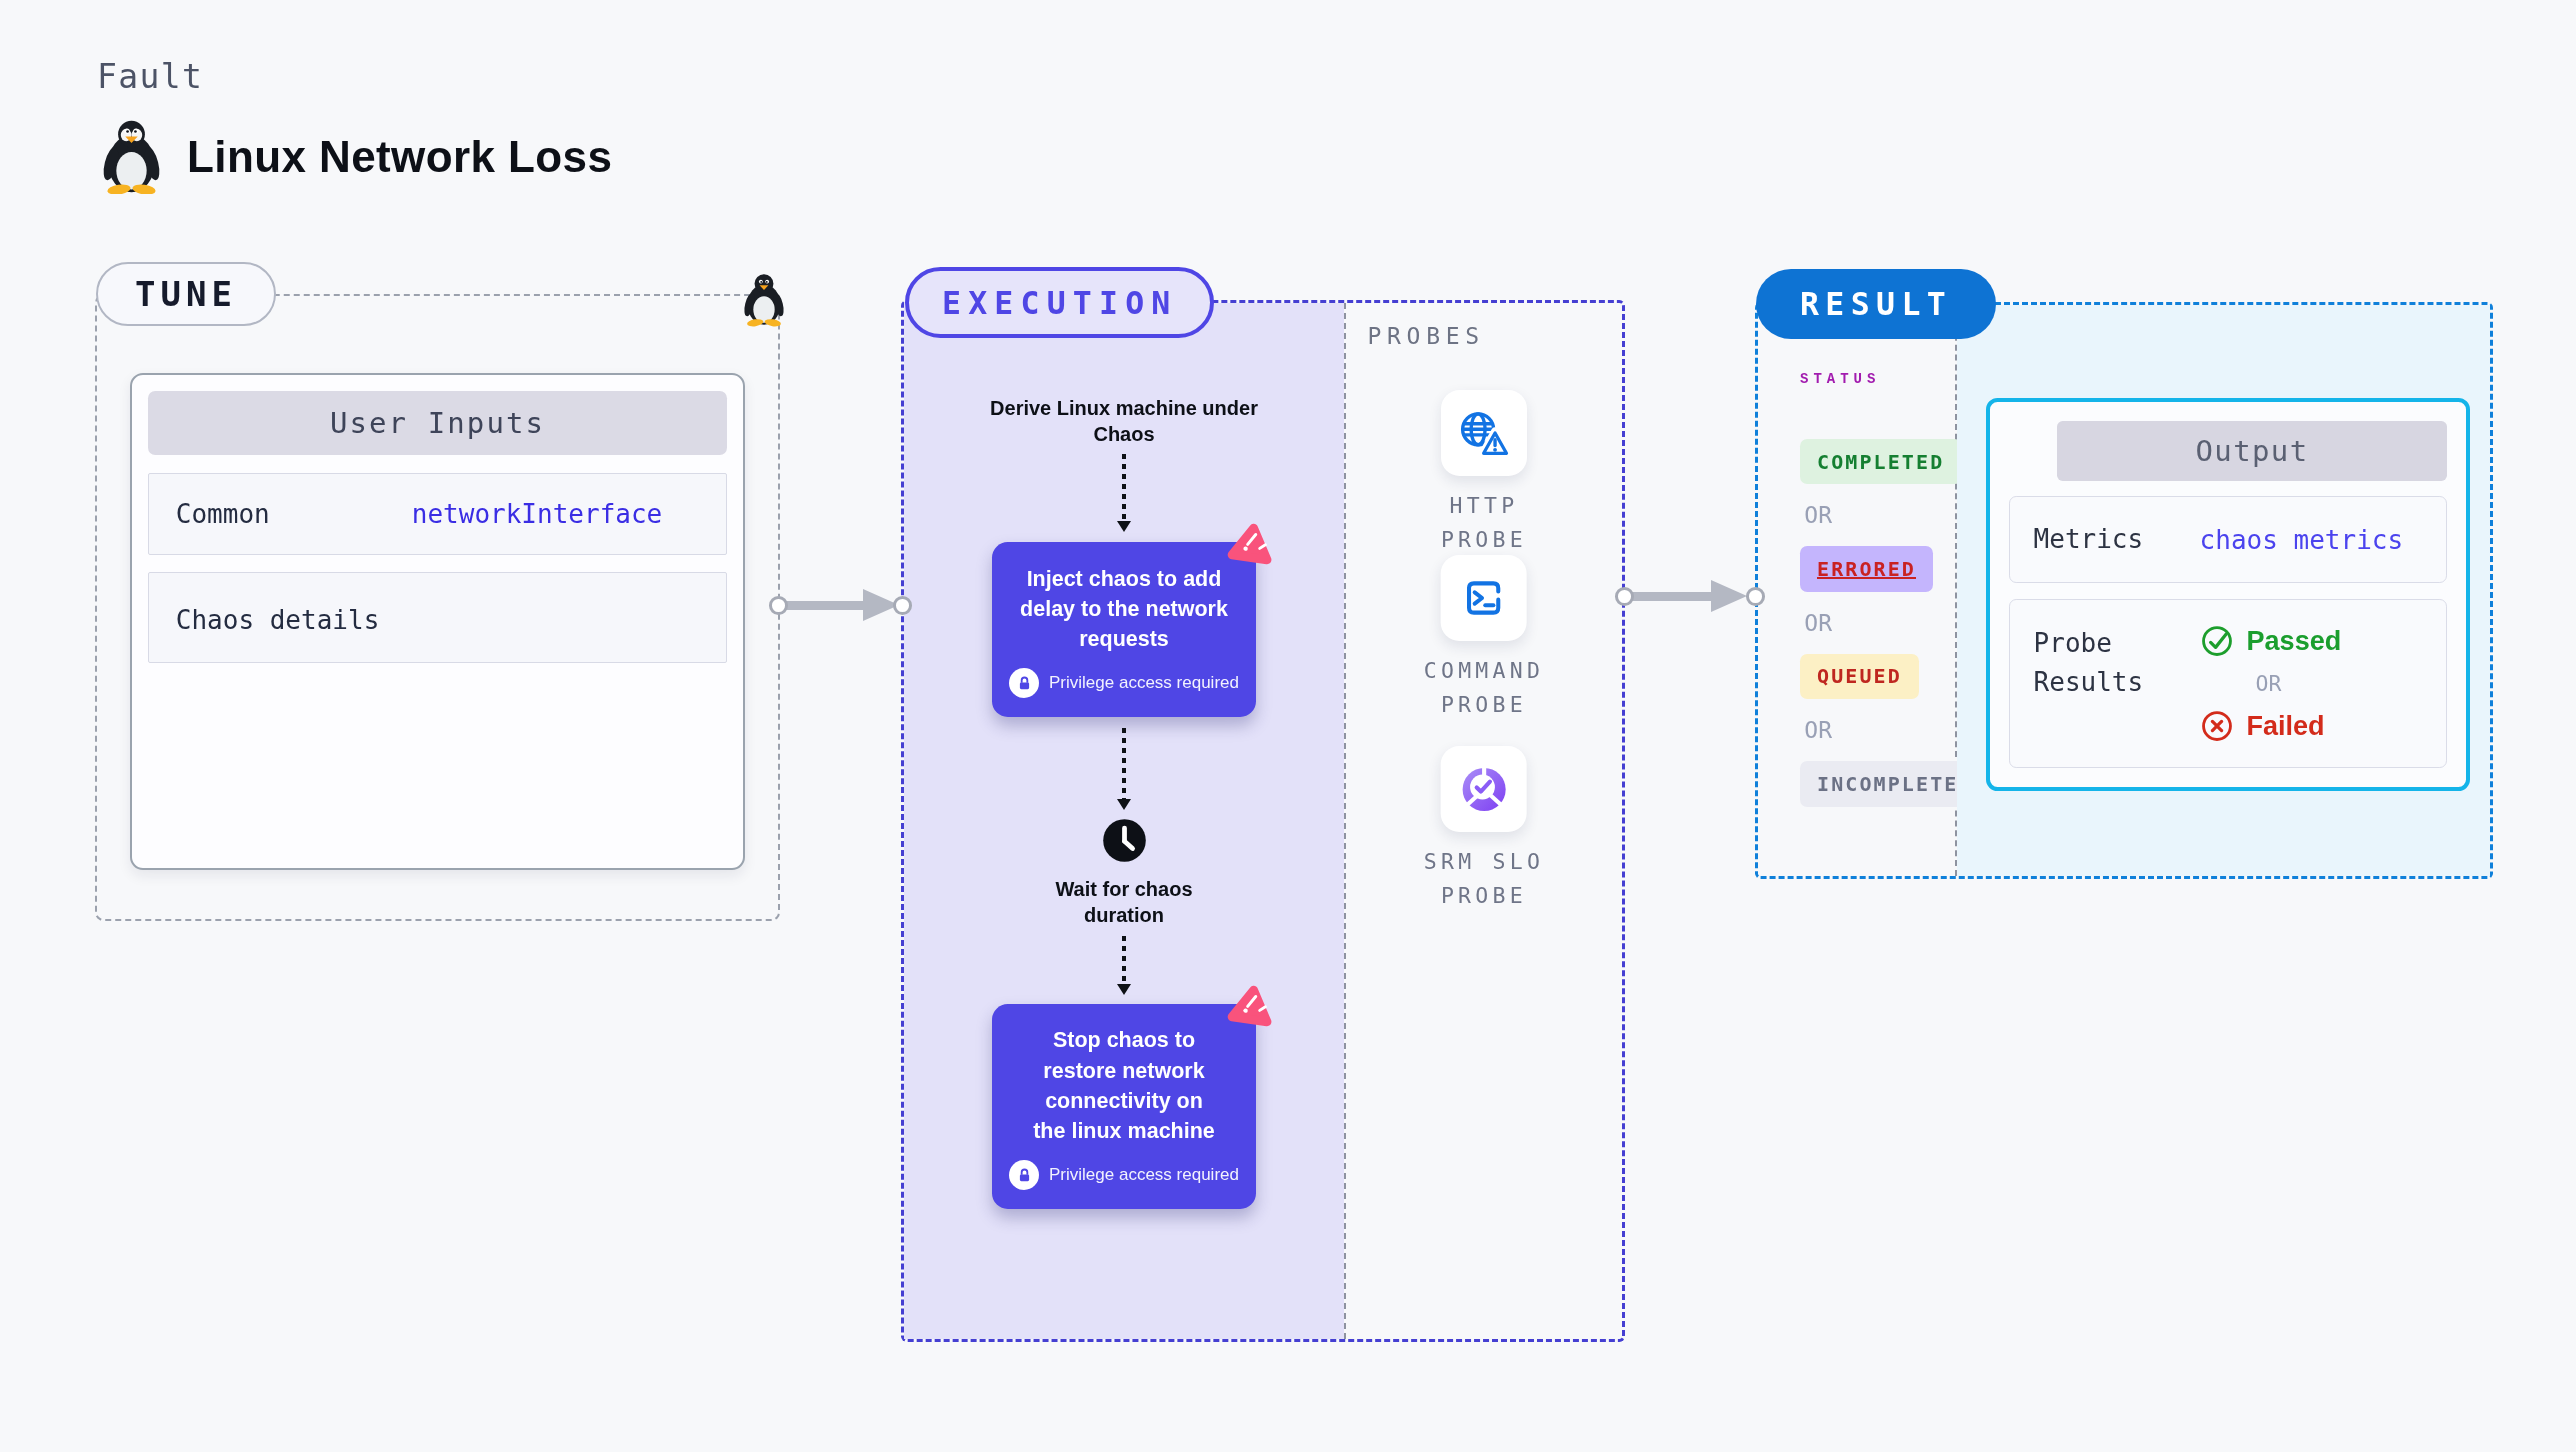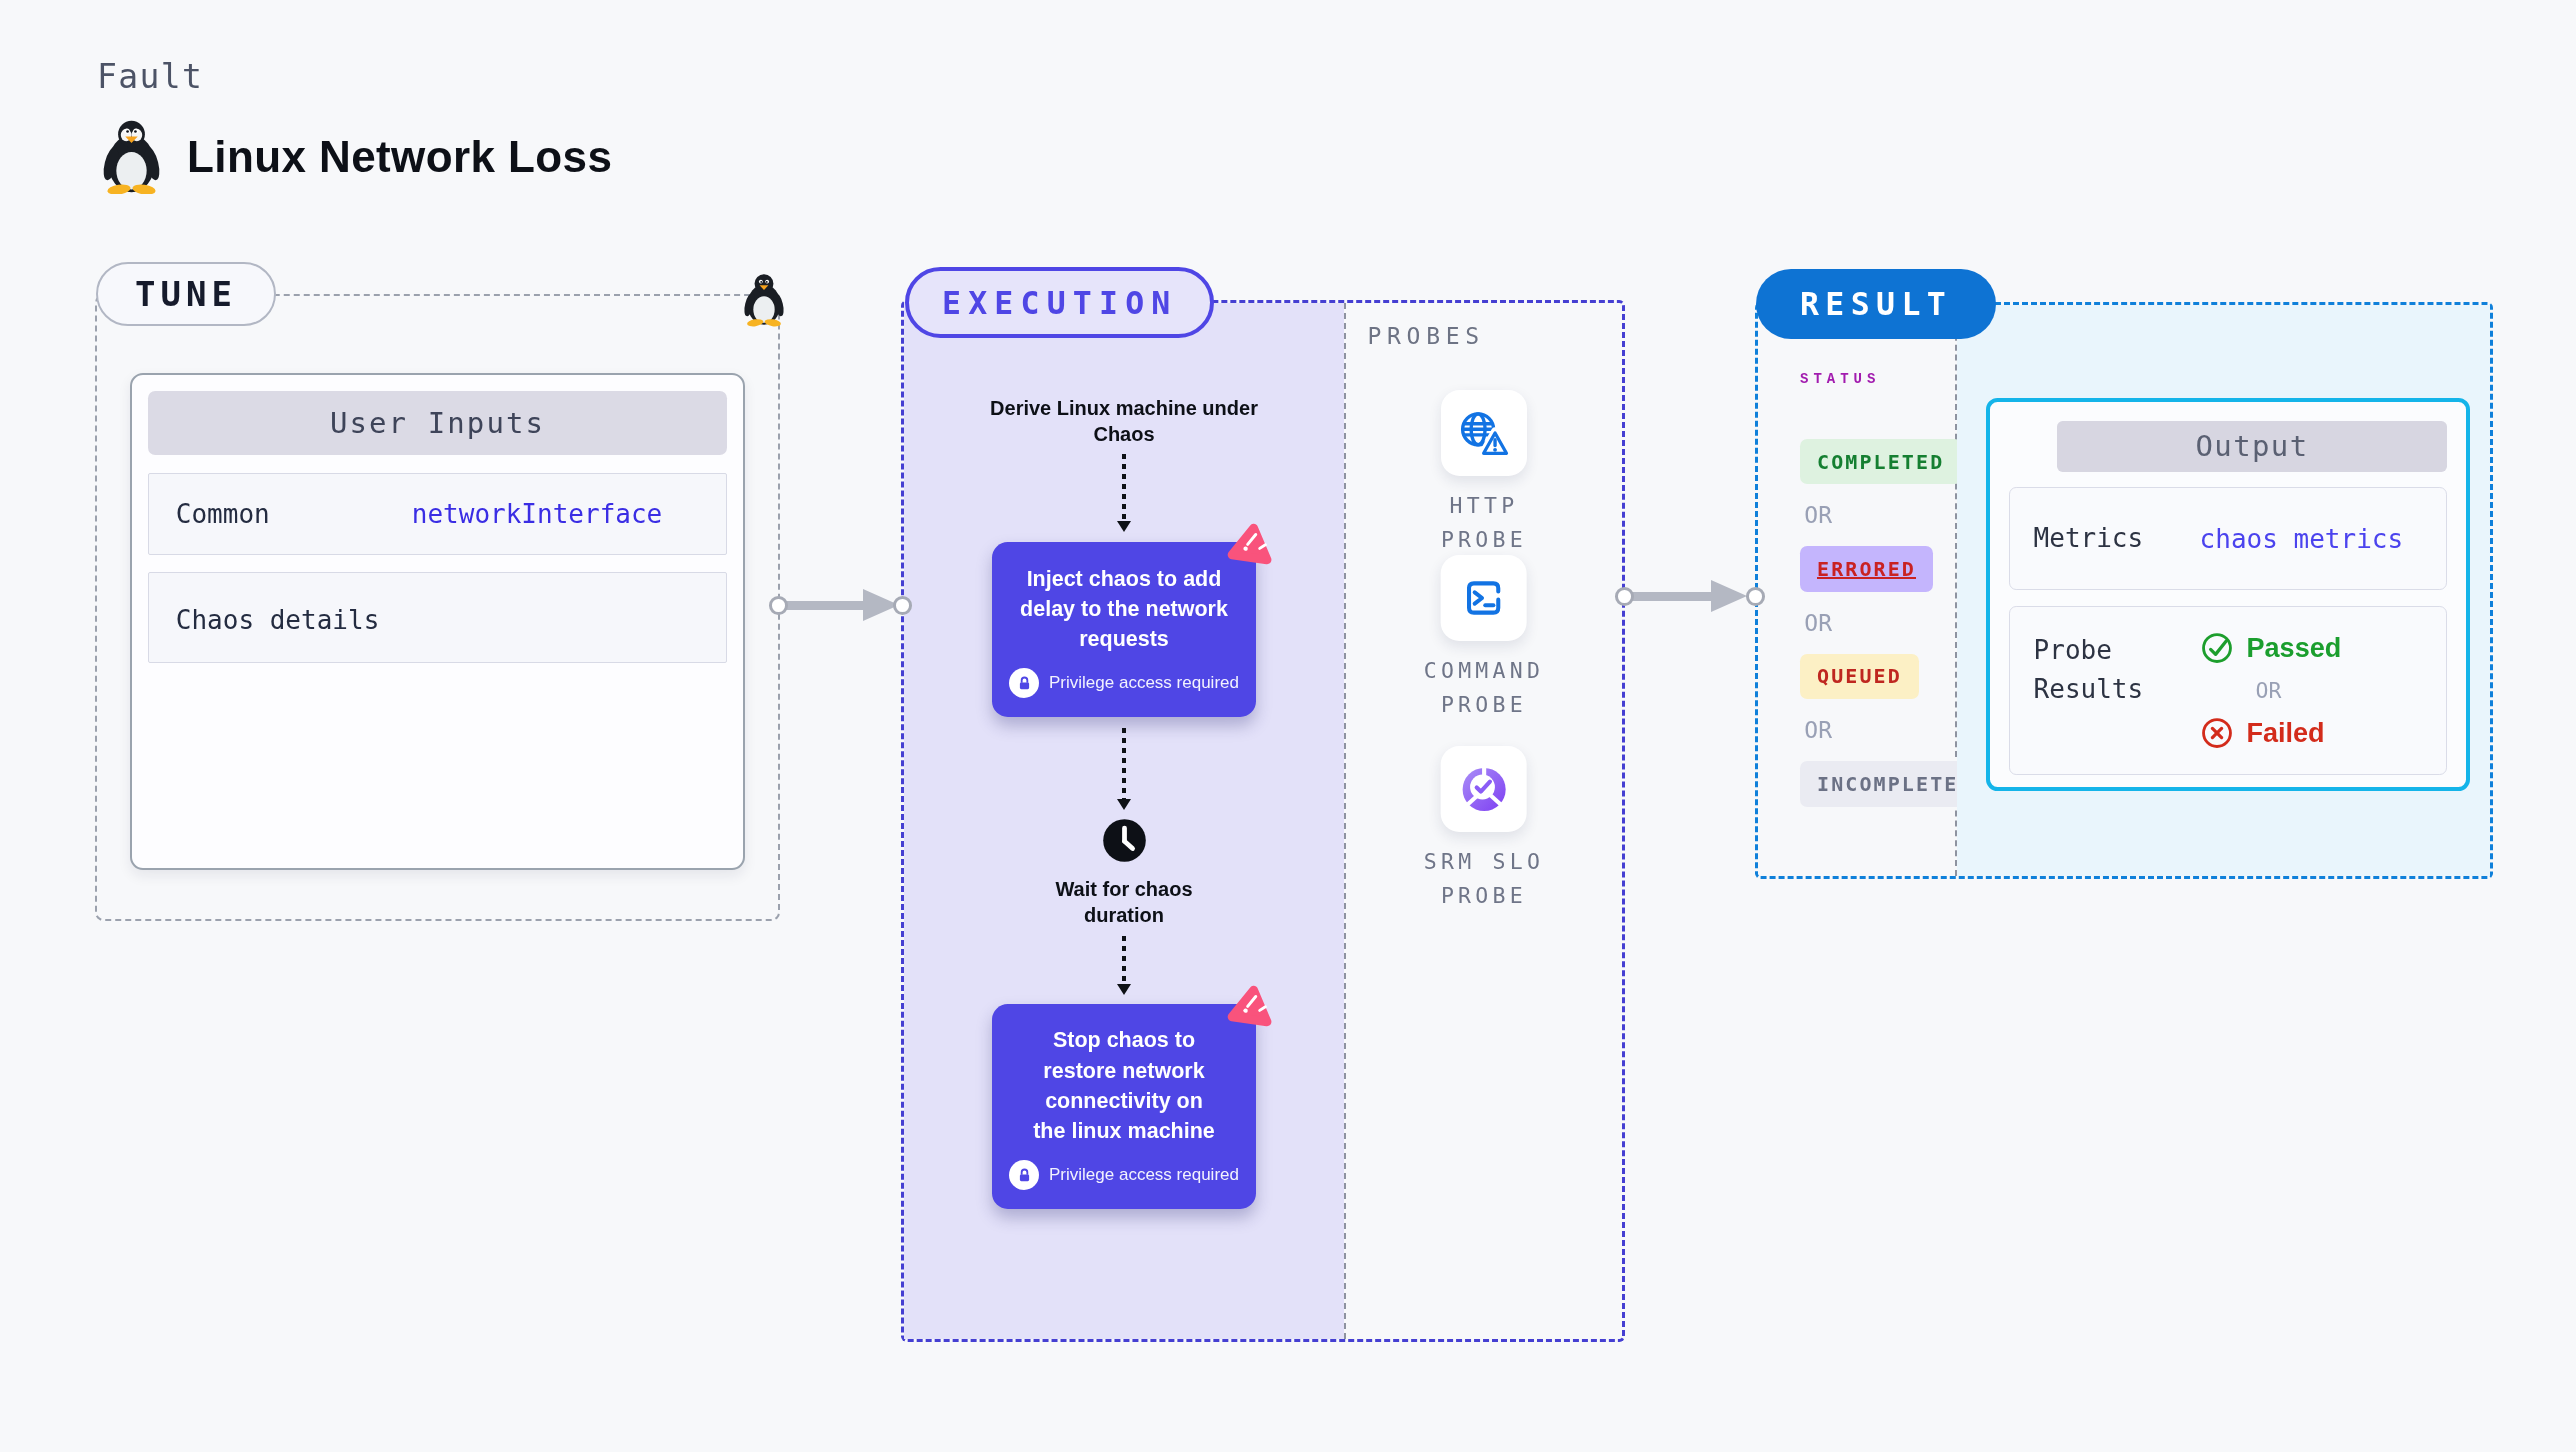--- a/index.html
+++ b/index.html
@@ -93,26 +93,26 @@
          padding:10.7px 17px;border-radius:7.2px;}
   .b-completed{color:#157f31;background:#def2e0;margin-top:25px;}
   .b-errored{color:#c92222;background:#c4b5fd;text-decoration:underline;}
   .b-queued{color:#bf2720;background:#fcf0c5;}
   .b-incompleted{color:#6b7185;background:#eaebf2;}
   .or-label{font-family:"DejaVu Sans Mono",monospace;font-size:23px;color:#99a0b5;margin:18px 0 18px 4.3px;}
   .output-panel{flex:1;background:#e9f5fc;position:relative;}
   .output-card{position:absolute;left:29px;top:93px;width:484px;height:393px;background:#fbfcfe;
                border:4.3px solid #14b4e9;border-radius:11.5px;padding:18.6px;box-sizing:border-box;
                display:flex;flex-direction:column;gap:15.8px;}
-  .output-header{height:51px;background:#d7d6e1;border-radius:5.7px;display:flex;align-items:center;
+  .output-header{height:60px;background:#d7d6e1;border-radius:5.7px;display:flex;align-items:center;
                  justify-content:center;font-family:"DejaVu Sans Mono",monospace;font-size:29px;
                  color:#5a6072;letter-spacing:1.4px;flex:none;margin-left:48px;}
   .o-row{border:1.4px solid #dadce8;background:#f9fafd;border-radius:7.2px;display:flex;
          font-family:"DejaVu Sans Mono",monospace;font-size:26px;}
-  .o-metrics{height:77px;align-items:center;padding:12px 24px;flex:none;}
+  .o-metrics{height:77px;align-items:center;padding:4px 24px;flex:none;}
   .o-probe{flex:1;padding:24px 24px;align-items:flex-start;}
   .o-label{width:166px;flex:none;color:#2d3343;line-height:1.5;}
   .o-value{color:#4b43ee;}
   .pr-col{display:flex;flex-direction:column;}
   .pr-row{display:flex;align-items:center;gap:13px;}
   .pr-text-pass{font-family:"Liberation Sans",sans-serif;font-size:27px;font-weight:bold;color:#1b9e2e;}
   .pr-text-fail{font-family:"Liberation Sans",sans-serif;font-size:27px;font-weight:bold;color:#d32b1b;}
   .pr-or{font-family:"DejaVu Sans Mono",monospace;font-size:21.5px;color:#99a0b5;margin:13px 0 13px 56px;}
 </style>
 </head>

